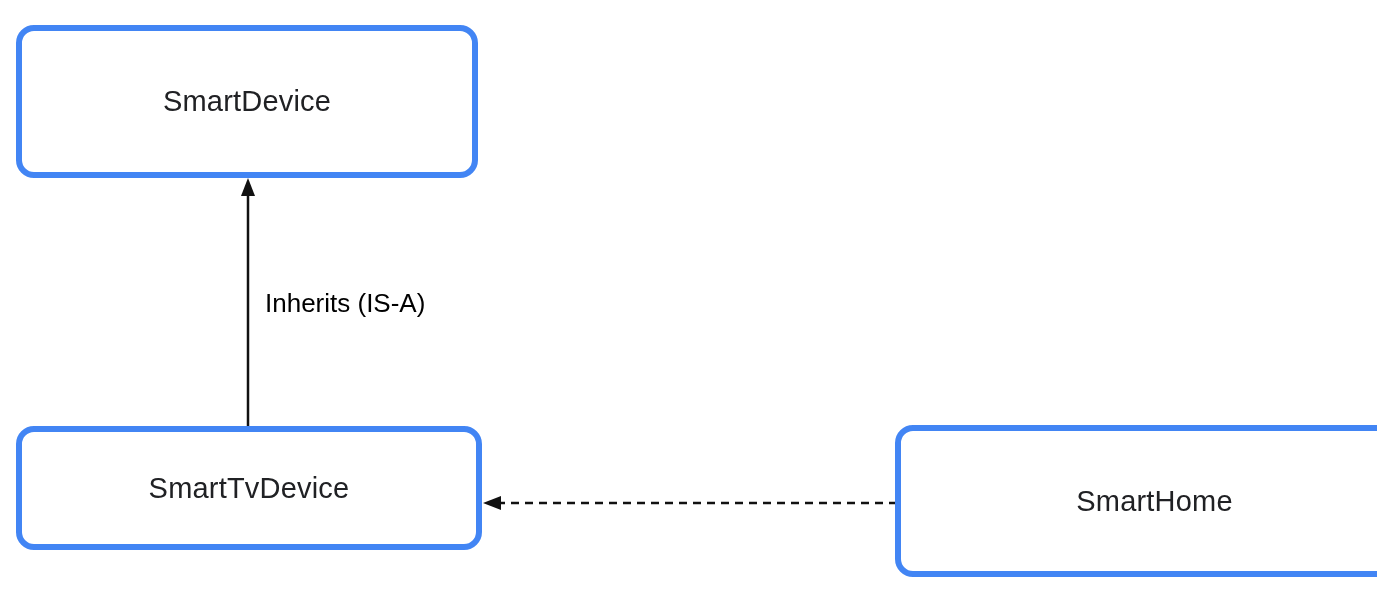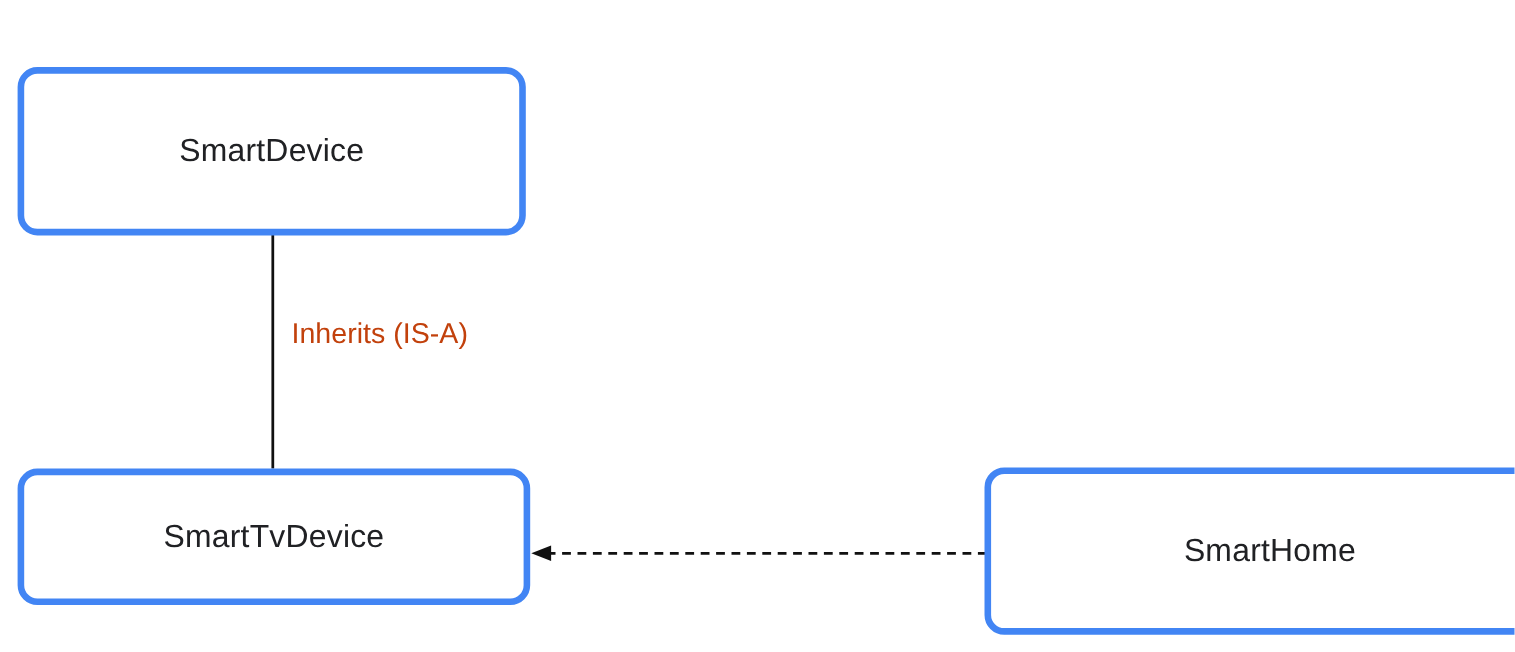--- a/index.html
+++ b/index.html
@@ -25,37 +25,37 @@
     align-items: center;
     justify-content: center;
   }
   .node-label {
     font-size: 29px;
     font-weight: 500;
     letter-spacing: 0.2px;
     color: #202124;
     white-space: nowrap;
   }
-  #node-smartdevice   { left: 16px;  top: 25px;  width: 462px; height: 153px; margin-top: 36px; }
+  #node-smartdevice   { left: 16px;  top: 25px;  width: 462px; height: 153px; }
   #node-smarttvdevice { left: 16px;  top: 426px; width: 466px; height: 124px; }
   #node-smarthome     { left: 895px; top: 425px; width: 519px; height: 152px; }
 
   .edges-svg {
     position: absolute;
     left: 0;
     top: 0;
     width: 1377px;
     height: 593px;
     pointer-events: none;
   }
   .edge-label {
     position: absolute;
     font-size: 26px;
     font-weight: 400;
-    color: #c2410c;
+    color: #000000;
     white-space: nowrap;
   }
   #label-inherits {
     left: 265px;
     top: 288px;
   }
   #label-contains {
     left: 693px;
     top: 458px;
     transform: translateX(-50%);

